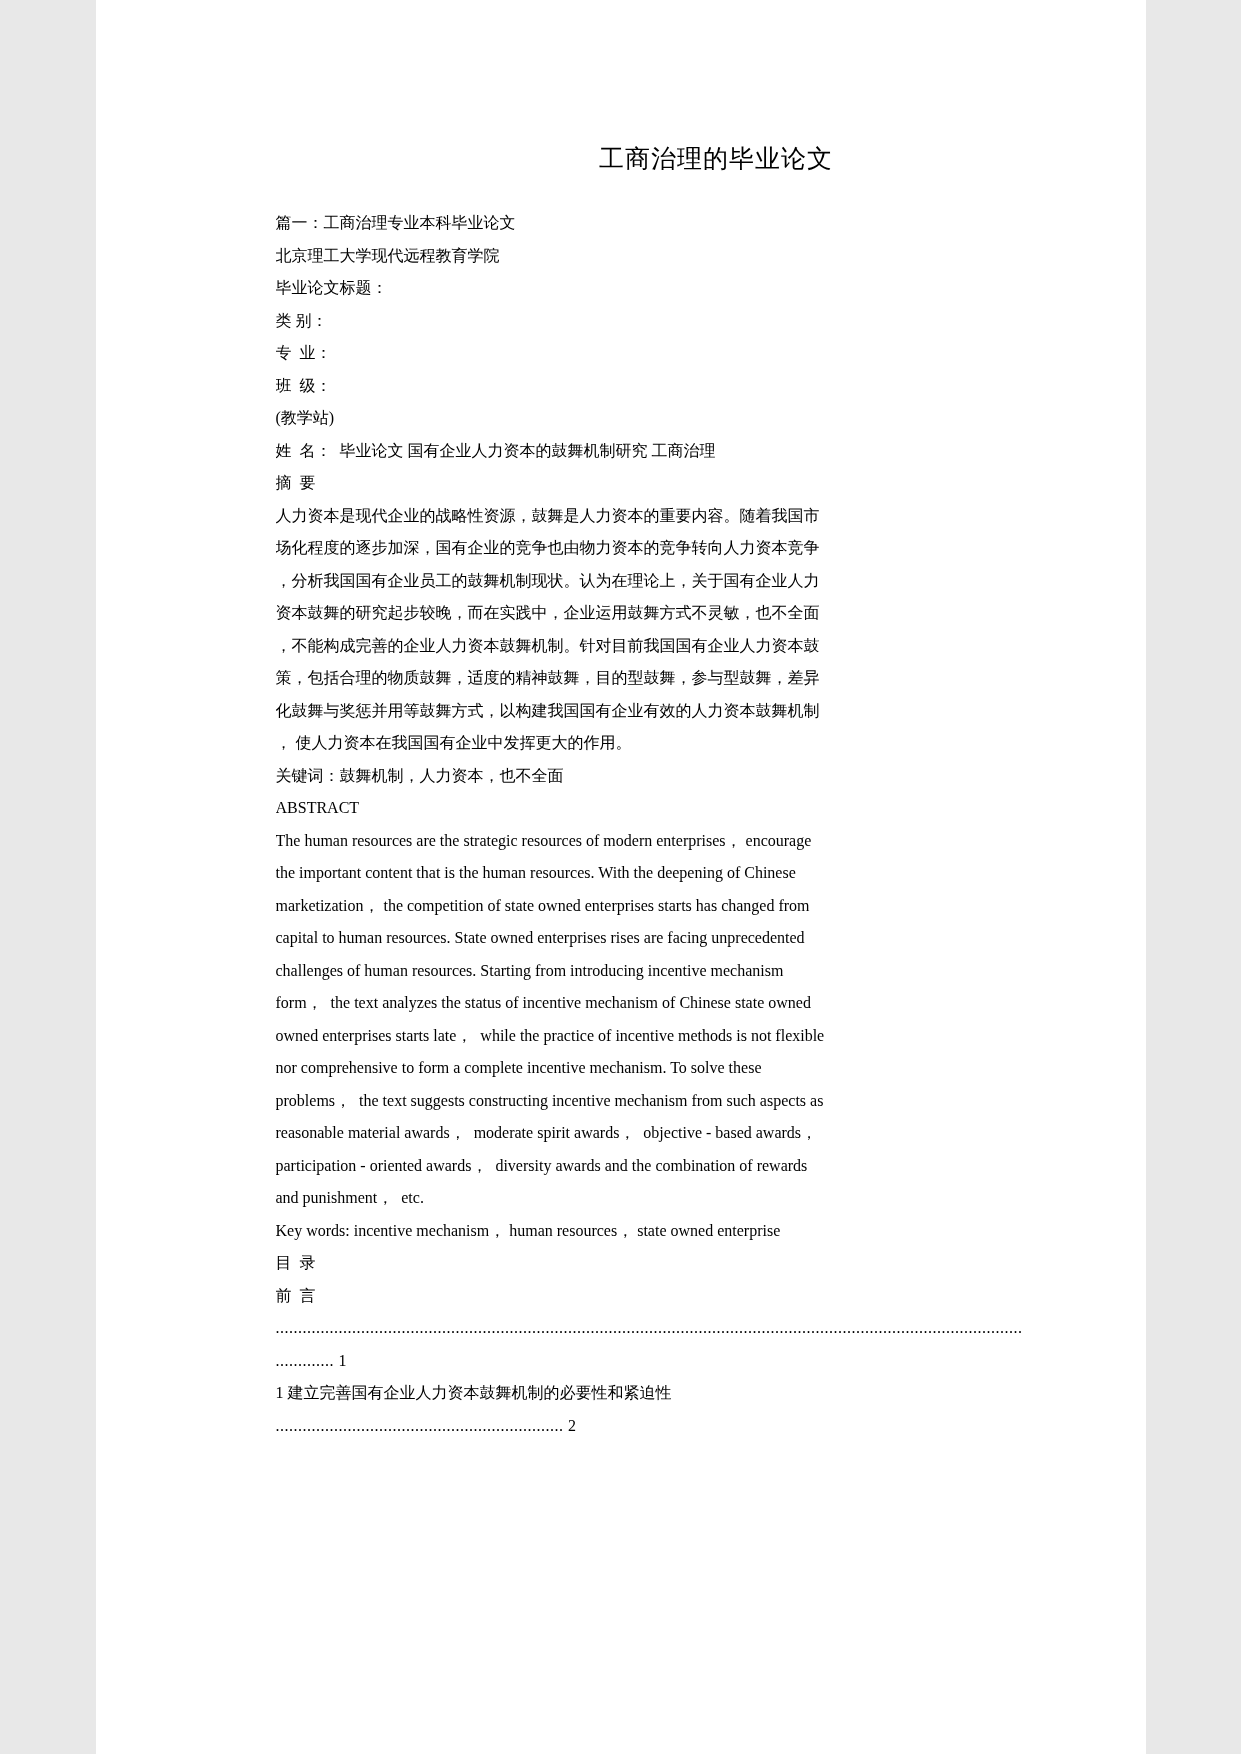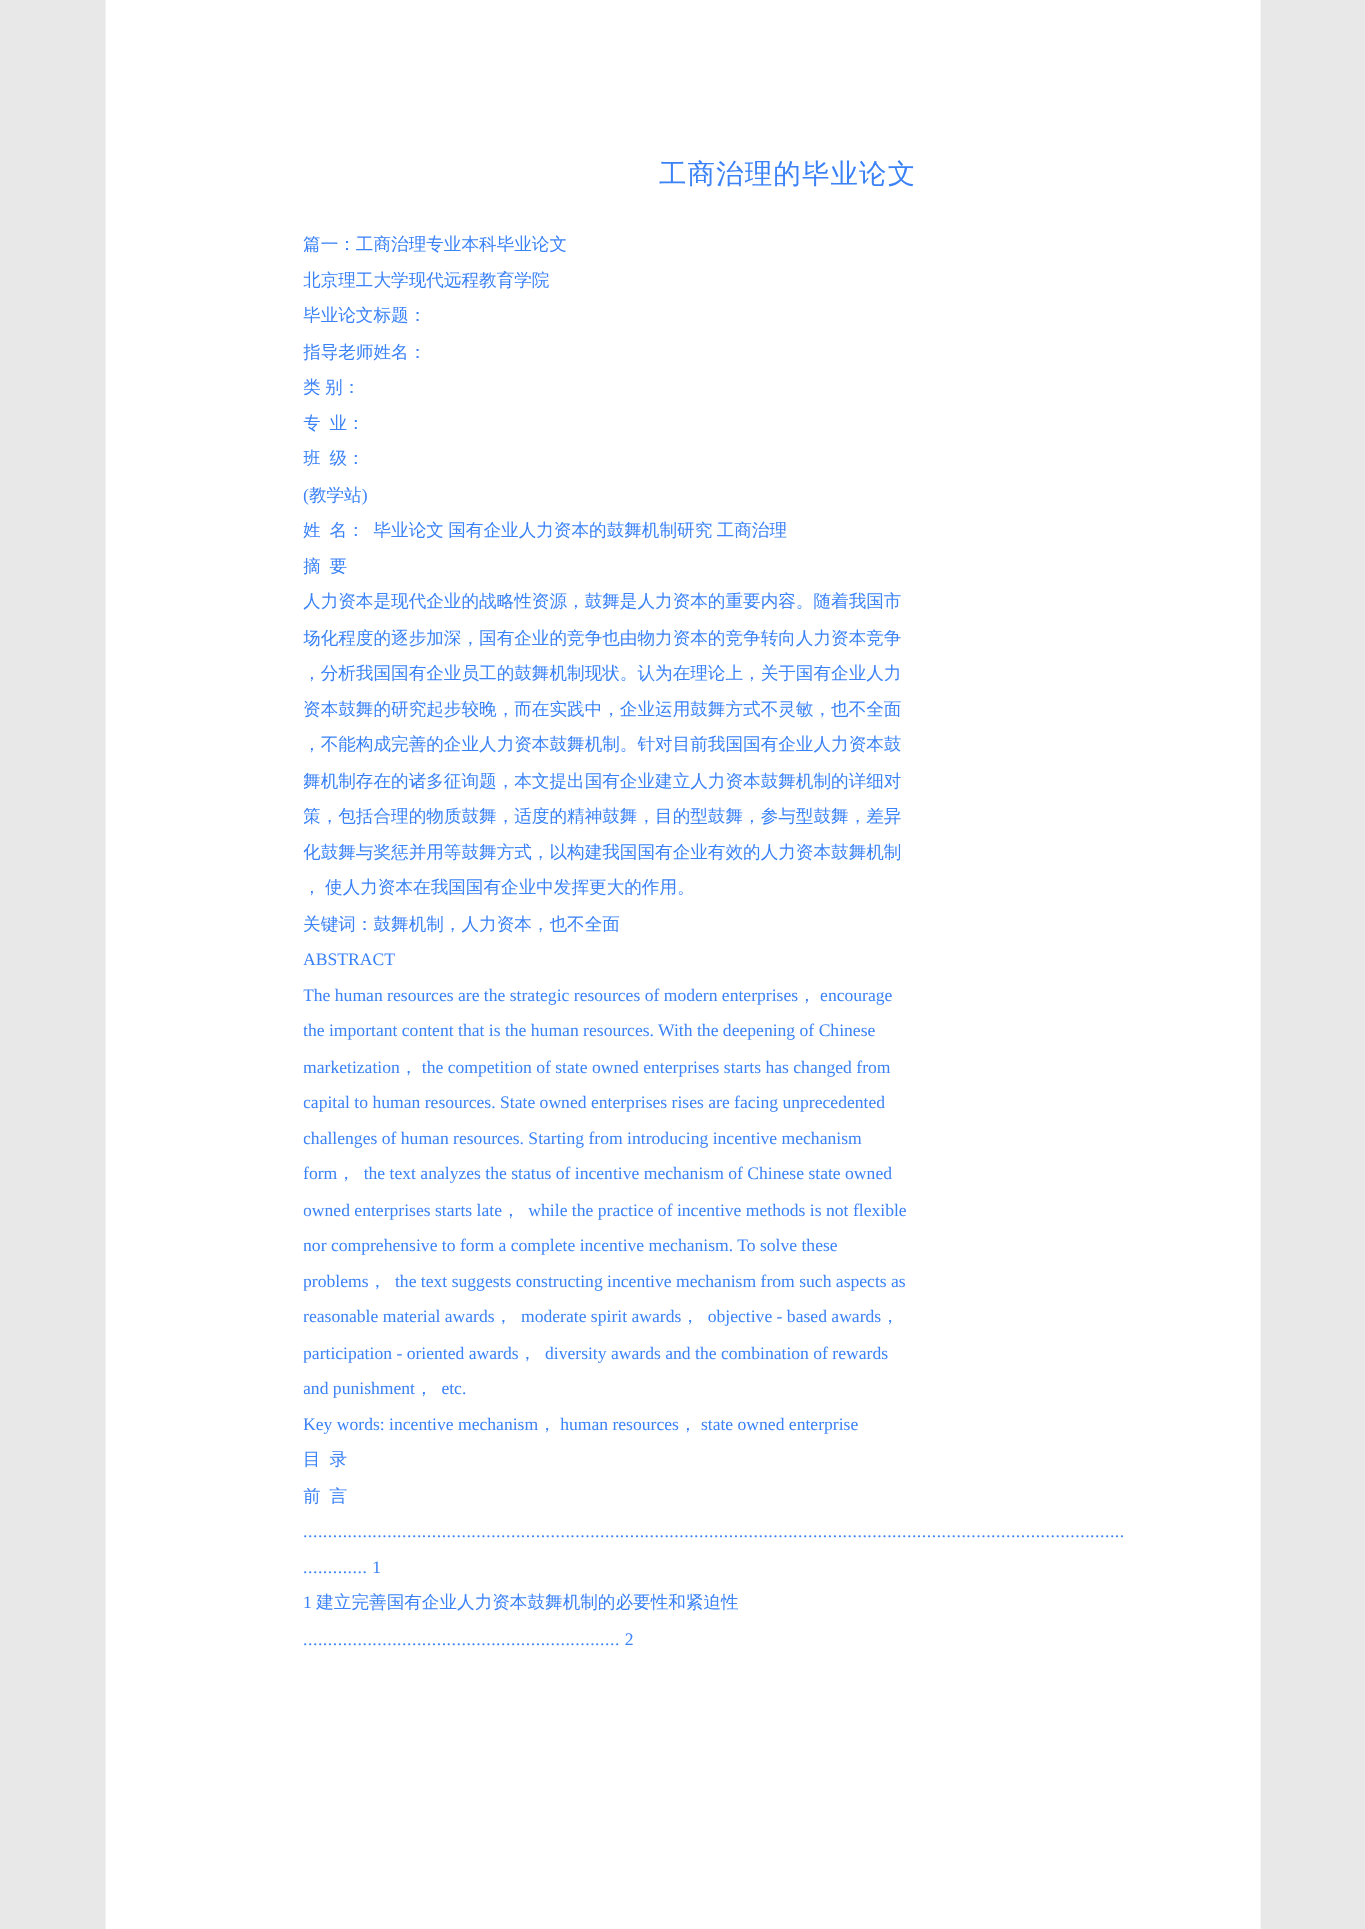--- a/index.html
+++ b/index.html
@@ -4,21 +4,21 @@
 <style>
   html, body { margin: 0; padding: 0; background: #e8e8e8; }
   .page {
     position: relative;
     width: 1050px;
     height: 1754px;
     margin: 0 auto;
     background: #ffffff;
     overflow: hidden;
     font-family: "Liberation Serif", "DejaVu Serif", serif;
-    color: #3b82f6;
+    color: #000000;
   }
   .content {
     position: absolute;
     top: 142px;
     left: 180px;
     width: 881px;
   }
   .doc-title {
     font-size: 25px;
     line-height: 33px;
@@ -42,33 +42,31 @@
 </head>
 <body>
 
 <div class="page">
   <div class="content">
     <div class="doc-title">工商治理的毕业论文</div>
     <div>
         <div class="line">篇一：工商治理专业本科毕业论文</div>
         <div class="line">北京理工大学现代远程教育学院</div>
         <div class="line">毕业论文标题：</div>
-        <div class="line">指导老师姓名：</div>
         <div class="line">类 别：</div>
         <div class="line">专  业：</div>
         <div class="line">班  级：</div>
         <div class="line">(教学站)</div>
         <div class="line">姓  名：  毕业论文 国有企业人力资本的鼓舞机制研究 工商治理</div>
         <div class="line">摘  要</div>
         <div class="line">人力资本是现代企业的战略性资源，鼓舞是人力资本的重要内容。随着我国市</div>
         <div class="line">场化程度的逐步加深，国有企业的竞争也由物力资本的竞争转向人力资本竞争</div>
         <div class="line">，分析我国国有企业员工的鼓舞机制现状。认为在理论上，关于国有企业人力</div>
         <div class="line">资本鼓舞的研究起步较晚，而在实践中，企业运用鼓舞方式不灵敏，也不全面</div>
         <div class="line">，不能构成完善的企业人力资本鼓舞机制。针对目前我国国有企业人力资本鼓</div>
-        <div class="line">舞机制存在的诸多征询题，本文提出国有企业建立人力资本鼓舞机制的详细对</div>
         <div class="line">策，包括合理的物质鼓舞，适度的精神鼓舞，目的型鼓舞，参与型鼓舞，差异</div>
         <div class="line">化鼓舞与奖惩并用等鼓舞方式，以构建我国国有企业有效的人力资本鼓舞机制</div>
         <div class="line">， 使人力资本在我国国有企业中发挥更大的作用。</div>
         <div class="line">关键词：鼓舞机制，人力资本，也不全面</div>
         <div class="line">ABSTRACT</div>
         <div class="line">The human resources are the strategic resources of modern enterprises， encourage</div>
         <div class="line">the important content that is the human resources. With the deepening of Chinese</div>
         <div class="line">marketization， the competition of state owned enterprises starts has changed from</div>
         <div class="line">capital to human resources. State owned enterprises rises are facing unprecedented</div>
         <div class="line">challenges of human resources. Starting from introducing incentive mechanism</div>

